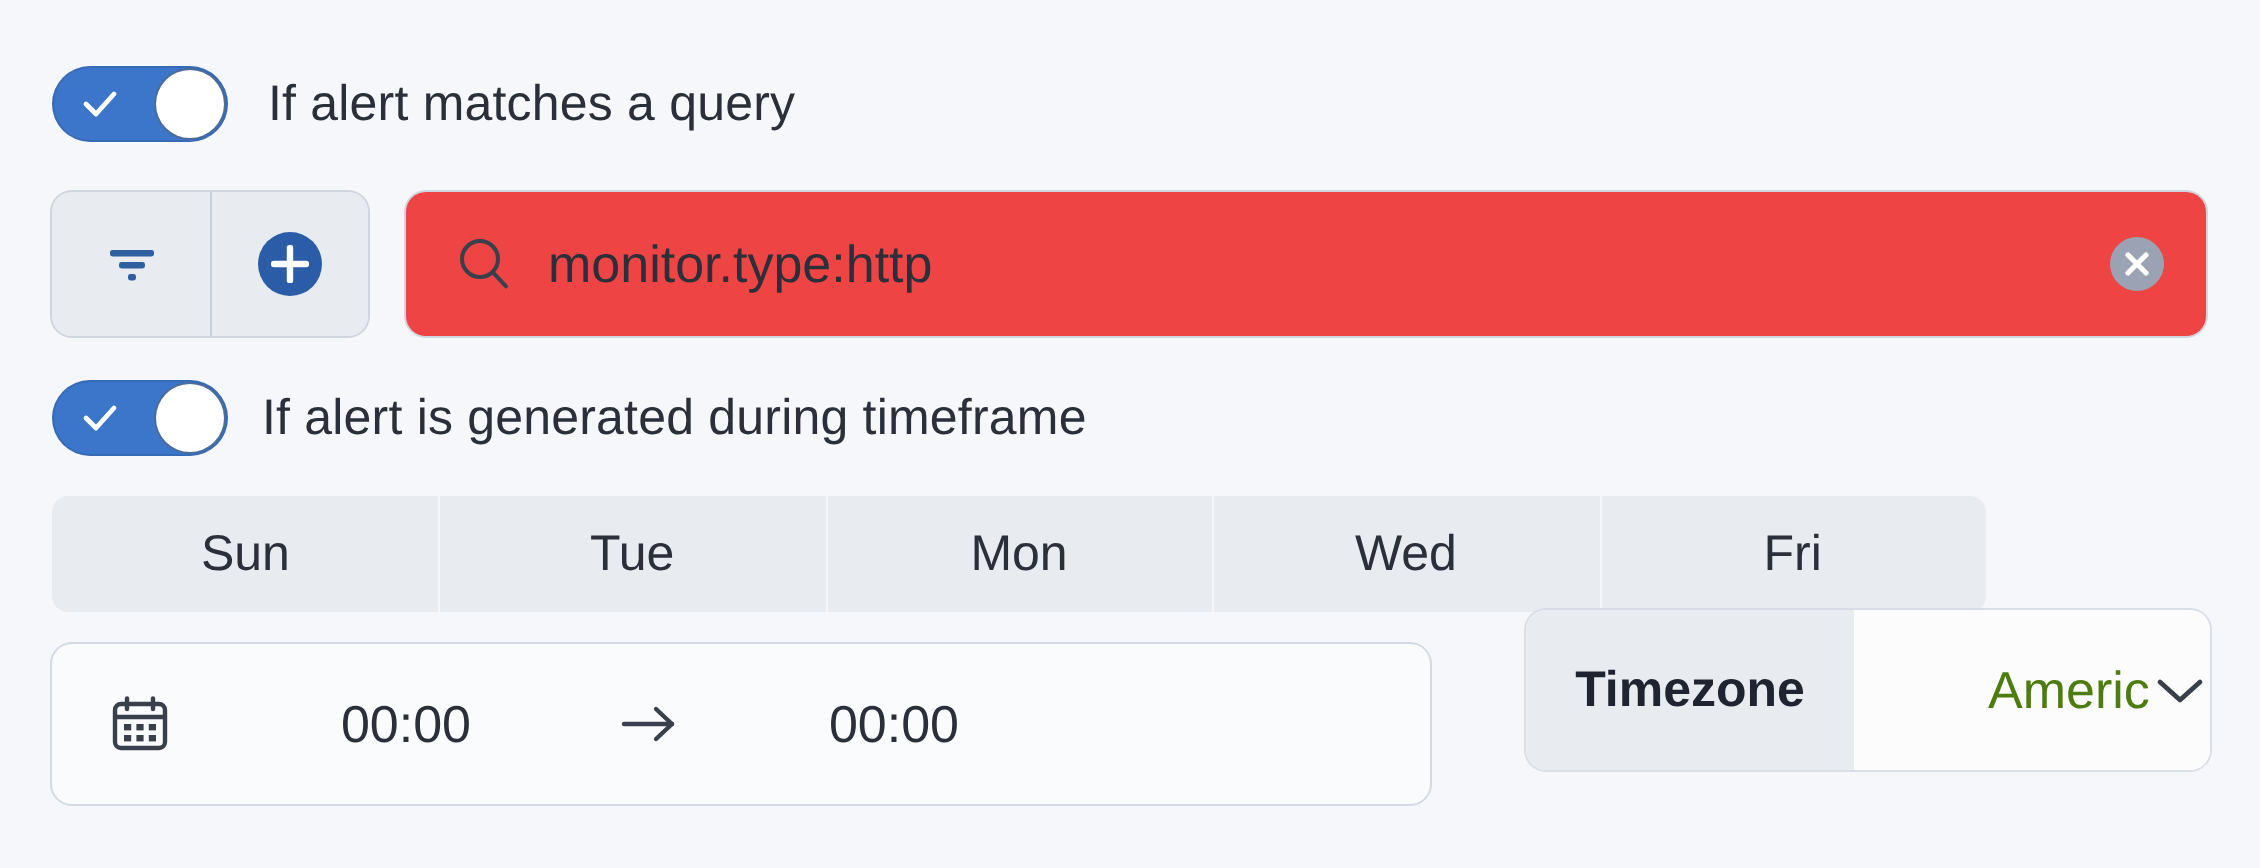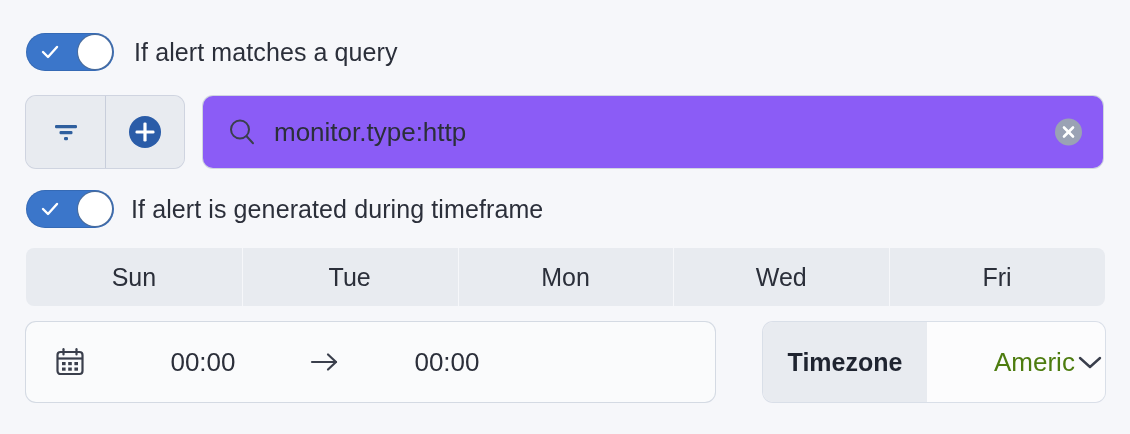--- a/index.html
+++ b/index.html
@@ -97,21 +97,21 @@
   }
 
   .filter-icon { width: 26px; height: 22px; display:block; }
   .plus-icon { width: 36px; height: 36px; display:block; }
 
   .search-box {
     position: relative;
     margin-left: 19px;
     width: 900px;
     height: 72px;
-    background: #8b5cf6;
+    background: #ef4444;
     border-radius: 10px;
     box-shadow: 0 0 0 1px rgba(205,211,222,0.95);
     display: flex;
     align-items: center;
     cursor: text;
   }
   .search-icon {
     margin-left: 24px;
     width: 30px;
     height: 30px;
@@ -139,21 +139,21 @@
     justify-content: center;
     cursor: pointer;
   }
   .clear-btn svg { display:block; }
 
   
   .days {
     position: absolute;
     left: 26px;
     top: 248px;
-    width: 1079px;
+    width: 967px;
     height: 58px;
     display: flex;
     border-radius: 8px;
     overflow: hidden;
   }
   .day {
     flex: 1 1 0;
     background: #e8ebf0;
     display: flex;
     align-items: center;
@@ -197,21 +197,21 @@
   .arrow-icon {
     width: 34px;
     height: 26px;
     flex: 0 0 auto;
   }
   .arrow-icon svg { display:block; }
 
   .tz-group {
     position: absolute;
     left: 763px;
-    top: 322px;
+    top: 305px;
     width: 342px;
     height: 80px;
     display: flex;
     border-radius: 10px;
     overflow: hidden;
     box-shadow: 0 0 0 1px rgba(214,220,230,0.9);
   }
   .tz-label {
     width: 164px;
     background: #e8ebf0;

